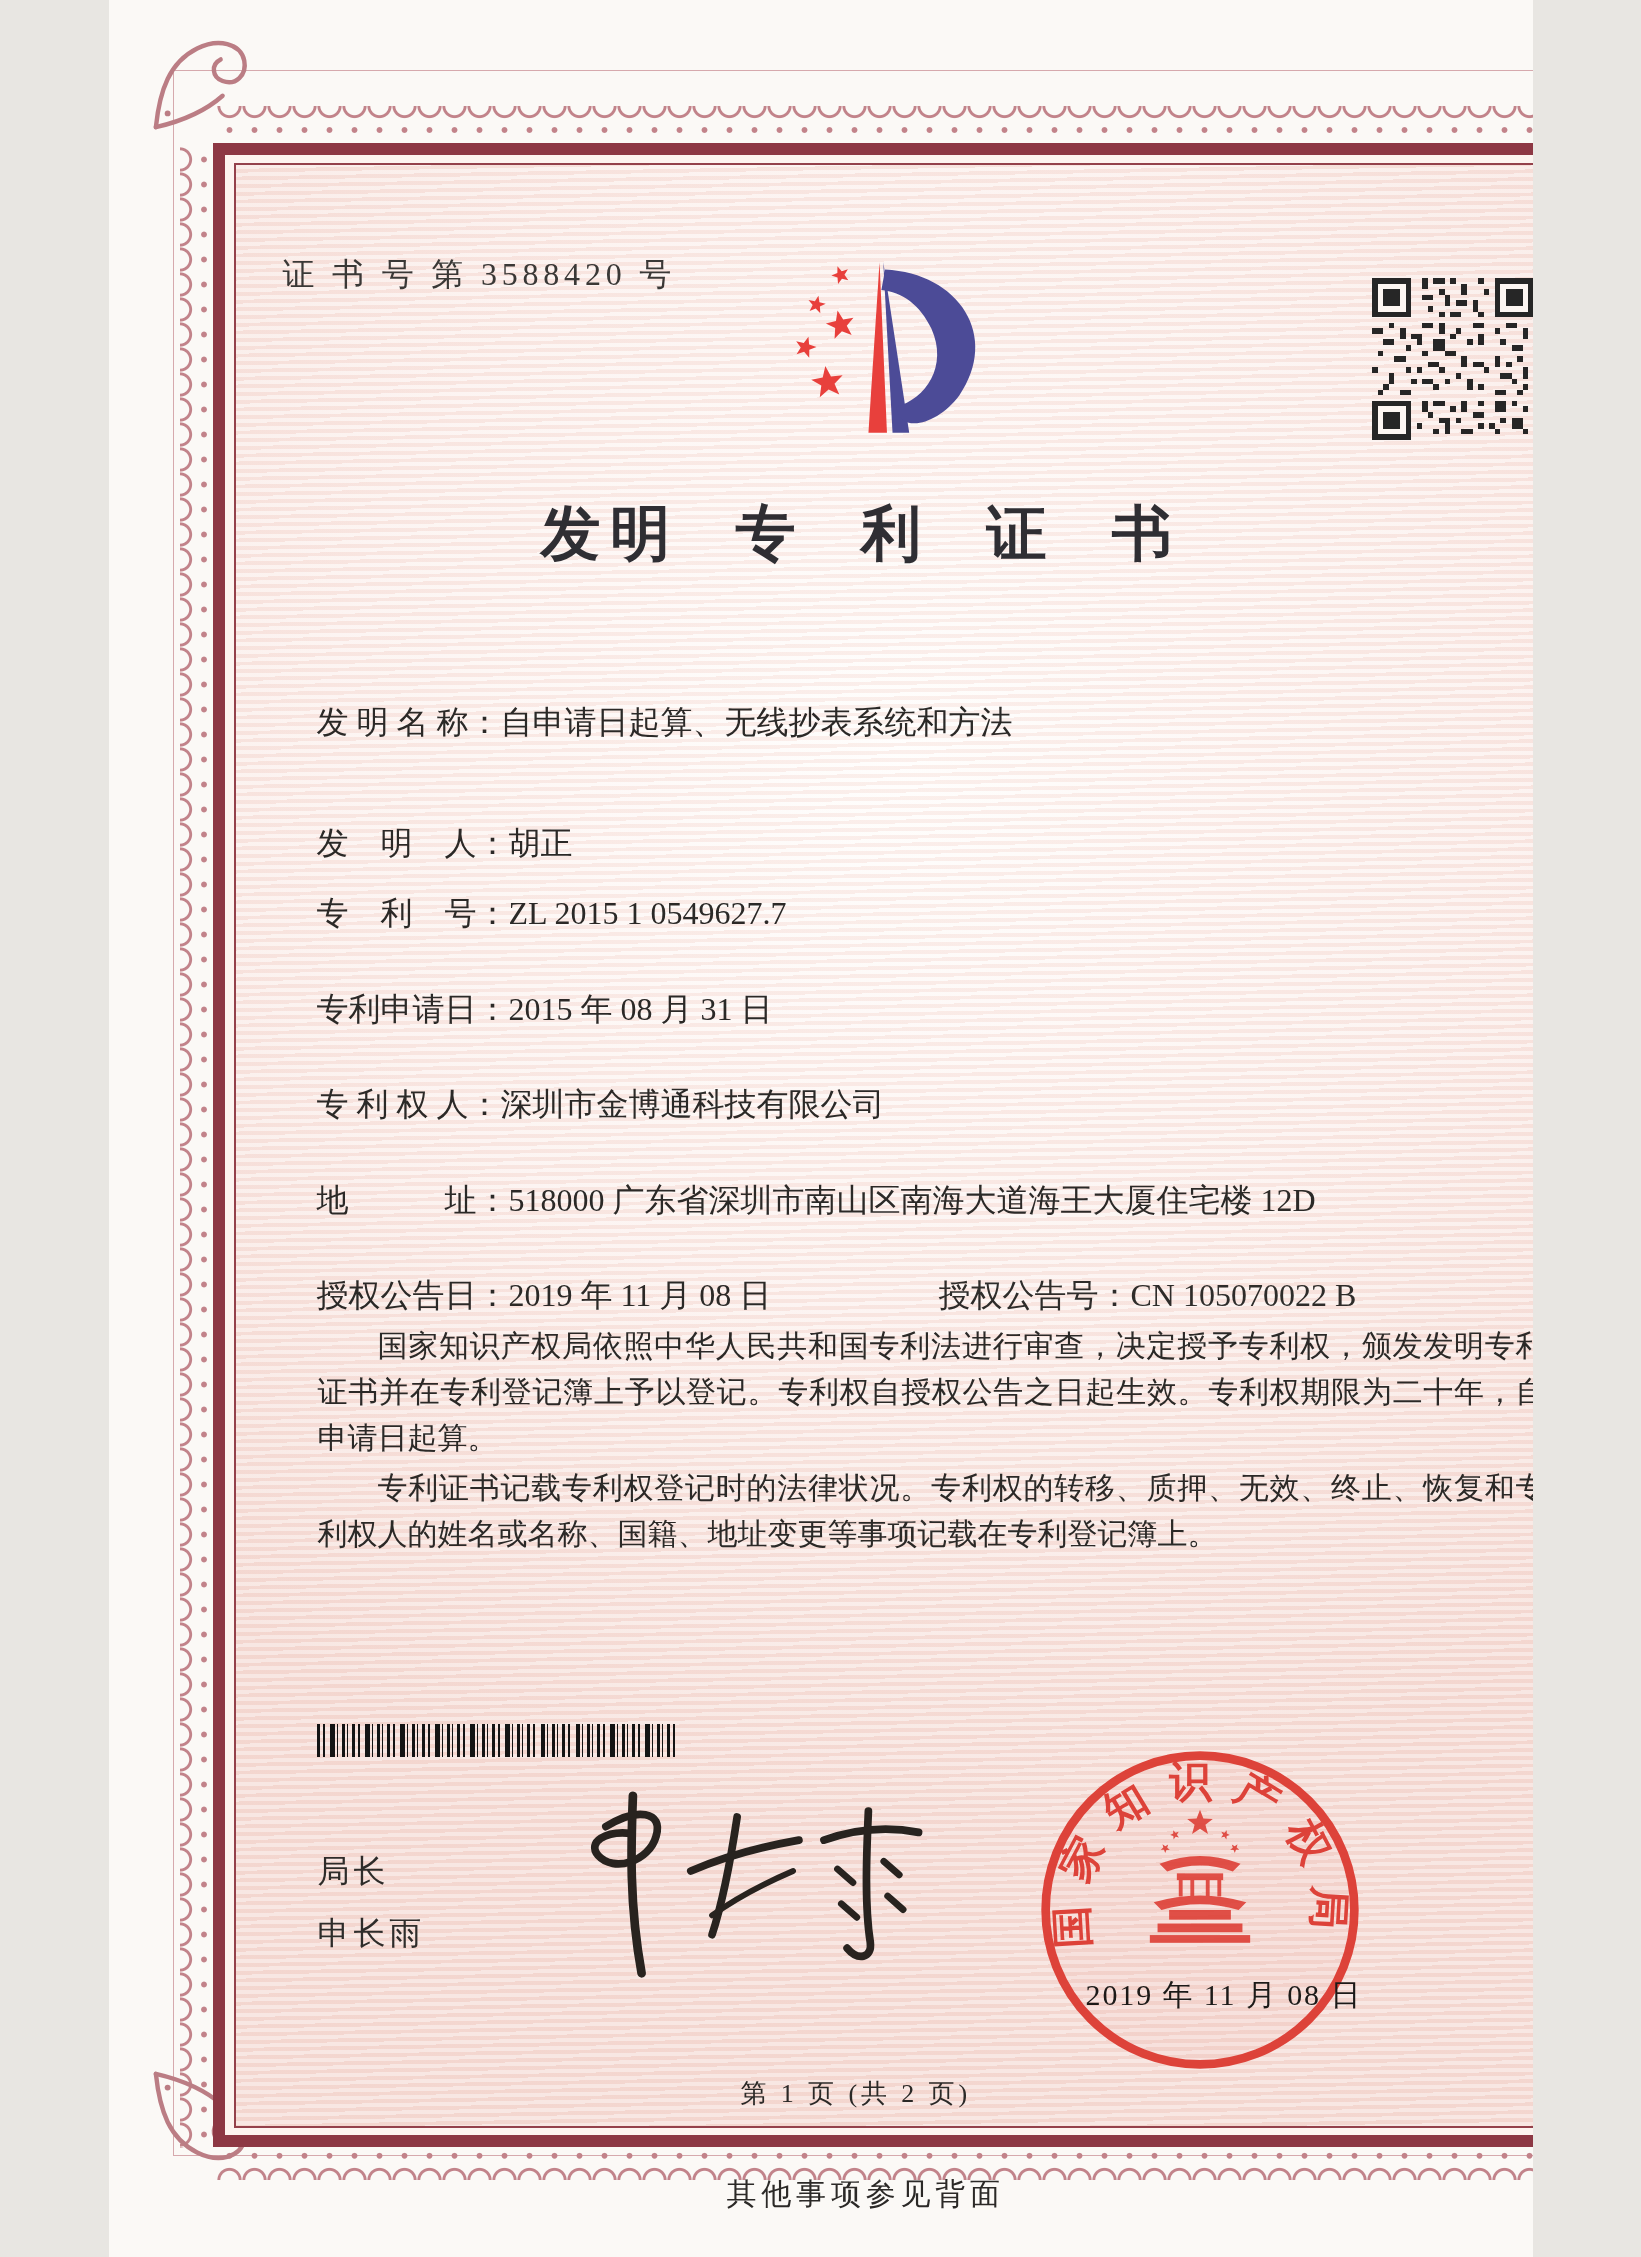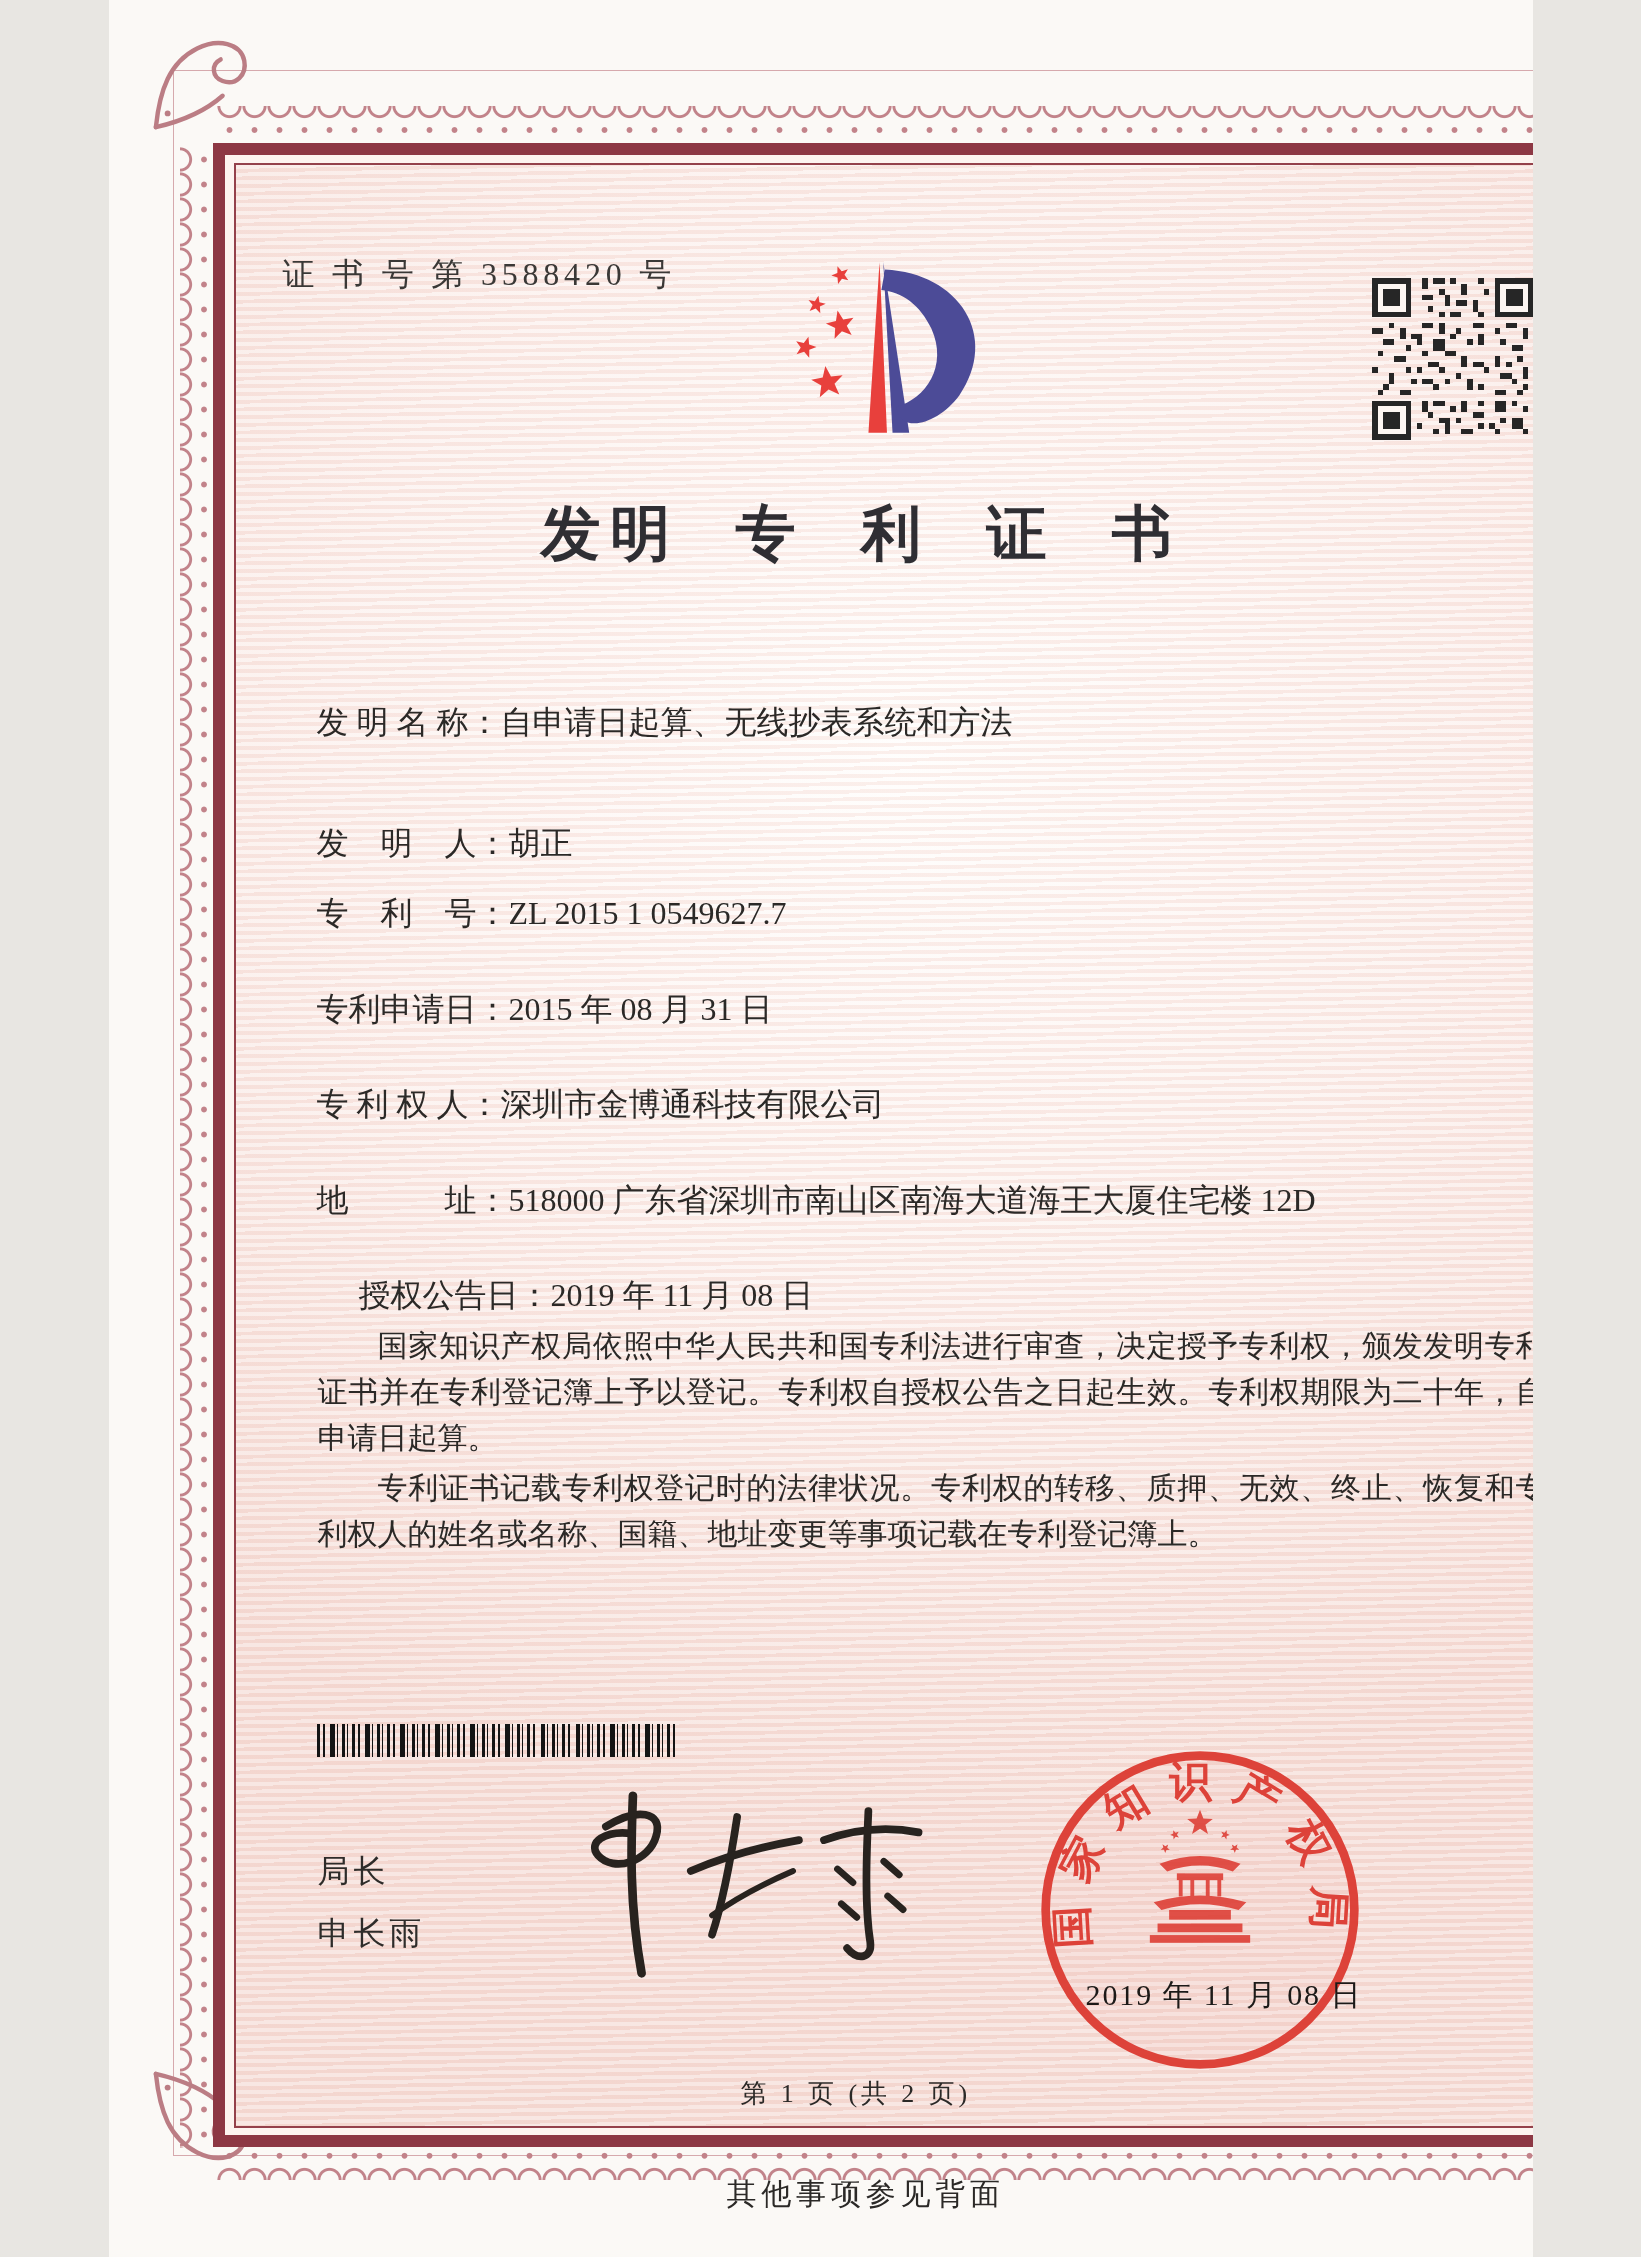--- a/index.html
+++ b/index.html
@@ -55,21 +55,21 @@
   
   .cert-no{left:174px; top:253px; font-size:32px; letter-spacing:4.8px; color:#3a3836; z-index:10;}
   .logo{left:676px; top:253px; width:241px; height:198px; z-index:10;}
   .qr{left:1263px; top:276px; width:162px; height:166px; z-index:10;}
   .doc-title{left:432px; top:494px; font-size:60px; font-weight:700; color:#2f2e33;
     letter-spacing:9.7px; word-spacing:31px; z-index:10;}
 
   
   .field{left:208px; font-size:32px; color:#2b2927; z-index:10; white-space:pre;}
   .f0{top:701px;} .f1{top:797px;margin-top:25px;} .f2{top:892px;} .f3{top:988px;}
-  .f4{top:1083px;} .f5{top:1179px;} .f6{top:1274px;margin-left:42px;}
+  .f4{top:1083px;} .f5{top:1179px;} .f6{top:1274px;}
   .grant-no{left:830px; top:1274px; font-size:32px; white-space:pre; z-index:10;}
 
   
   .body-text{left:205px; top:1319px; width:1236px; z-index:10;}
   .body-text p{margin:4px; font-size:30px; line-height:46px; text-indent:2em;
     text-align:justify; color:#2b2927;}
 
   
   .barcode{left:208px; top:1724px; width:359px; height:33px; z-index:10;
     background-image:repeating-linear-gradient(90deg,
@@ -246,20 +246,21 @@
 
   <div class="abs doc-title pre">发明 专 利 证 书</div>
 
   <div class="abs field f0"><span>发 明 名 称：</span><span>自申请日起算、无线抄表系统和方法</span></div>
   <div class="abs field f1"><span>发　明　人：</span><span>胡正</span></div>
   <div class="abs field f2"><span>专　利　号：</span><span>ZL 2015 1 0549627.7</span></div>
   <div class="abs field f3"><span>专利申请日：</span><span>2015 年 08 月 31 日</span></div>
   <div class="abs field f4"><span>专 利 权 人：</span><span>深圳市金博通科技有限公司</span></div>
   <div class="abs field f5"><span>地　　　址：</span><span>518000 广东省深圳市南山区南海大道海王大厦住宅楼 12D</span></div>
   <div class="abs field f6"><span>授权公告日：</span><span>2019 年 11 月 08 日</span></div>
+  <div class="abs grant-no"><span>授权公告号：</span><span>CN 105070022 B</span></div>
 
   <div class="abs body-text">
     <p>国家知识产权局依照中华人民共和国专利法进行审查，决定授予专利权，颁发发明专利证书并在专利登记簿上予以登记。专利权自授权公告之日起生效。专利权期限为二十年，自申请日起算。</p>
     <p>专利证书记载专利权登记时的法律状况。专利权的转移、质押、无效、终止、恢复和专利权人的姓名或名称、国籍、地址变更等事项记载在专利登记簿上。</p>
   </div>
 
   <div class="abs barcode"></div>
   <div class="abs commissioner-title">局长</div>
   <div class="abs commissioner-name">申长雨</div>
 

